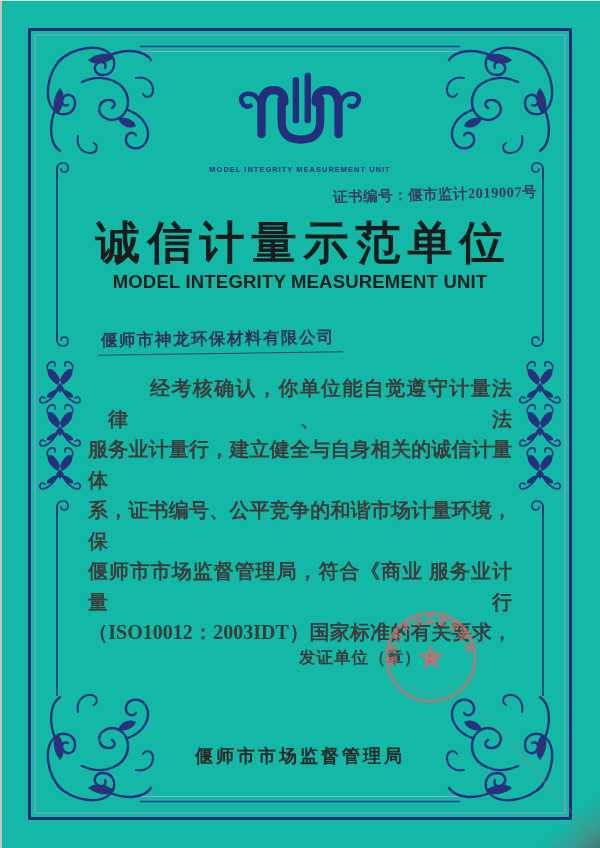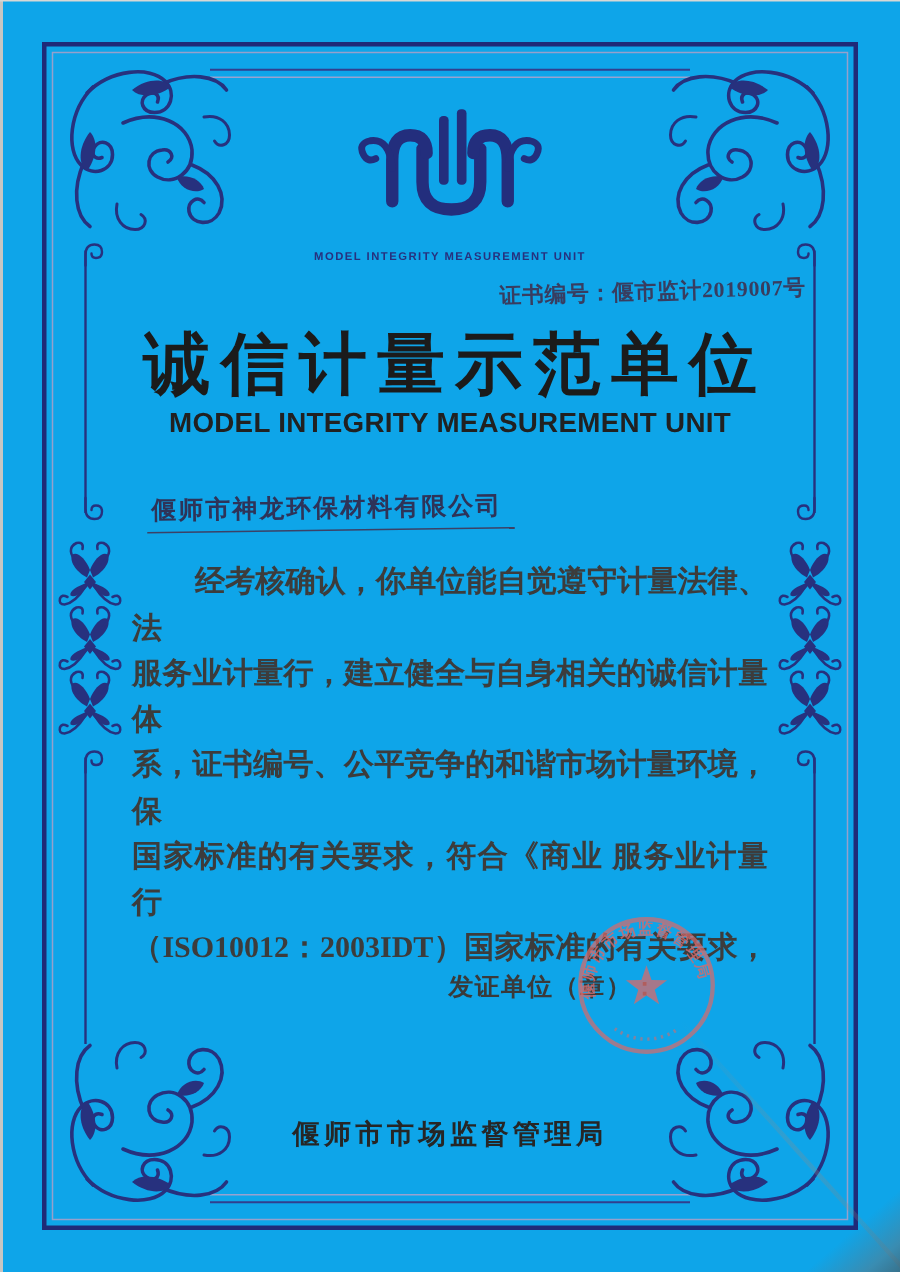--- a/index.html
+++ b/index.html
@@ -1,19 +1,19 @@
 <!DOCTYPE html>
 <html><head>
 <meta charset="utf-8">
 <style>
   * { margin:0; padding:0; box-sizing:border-box; }
   html,body { background:#e8e8e6; }
   .page {
     position:relative; width:600px; height:848px; margin:0 auto;
-    background:#0ea5e9; overflow:hidden;
+    background:#14b8a6; overflow:hidden;
     font-family:"Liberation Serif","DejaVu Serif",serif;
   }
   .scan-edge-left { position:absolute; left:0; top:0; width:2px; height:100%; background:#c6c6c3; }
   .scan-edge-top  { position:absolute; left:0; top:0; width:100%; height:1px; background:#d8d8d5; }
   .crease {
     position:absolute; left:455px; top:680px; width:230px; height:3px;
     background:linear-gradient(90deg, rgba(140,140,140,0), rgba(140,140,140,.30), rgba(120,120,120,.18));
     transform:rotate(48deg); transform-origin:left top;
   }
   .corner-shadow {
@@ -47,21 +47,21 @@
     position:absolute; left:98px; top:328px; min-width:245px; display:inline-block;
     font-size:16.5px; color:#2e3358; font-weight:600;
     border-bottom:1.5px solid #3c4166; padding:0 8px 3px 3px;
     transform:rotate(-.8deg); letter-spacing:1.5px;
   }
   .body-text {
     position:absolute; left:88px; top:373px; width:424px;
     font-size:20px; line-height:30.5px; color:#3c3c3c; font-weight:600;
   }
   .body-text .line { text-align:justify; text-align-last:justify; text-justify:inter-character; }
-  .body-text .line.first { text-indent:42px; }
+  .body-text .line.first { text-indent:42px;margin-left:20px; }
   .body-text .line.last  { text-align-last:left; }
   .issuer-label {
     position:absolute; left:299px; top:647px;
     font-size:16.5px; font-weight:700; color:#3a3a3a; letter-spacing:1px;
   }
   .seal { position:absolute; left:383px; top:609px; opacity:.88; }
   .footer-authority {
     position:absolute; left:0; top:744px; width:600px; text-align:center;
     font-size:18px; font-weight:700; letter-spacing:3px; color:#262626;
   }
@@ -160,21 +160,21 @@
 
   <div class="title-cn">诚信计量示范单位</div>
   <div class="title-en">MODEL INTEGRITY MEASUREMENT UNIT</div>
 
   <div class="company-line">偃师市神龙环保材料有限公司</div>
 
   <div class="body-text">
     <div class="line first">经考核确认，你单位能自觉遵守计量法律、法</div>
     <div class="line">服务业计量行，建立健全与自身相关的诚信计量体</div>
     <div class="line">系，证书编号、公平竞争的和谐市场计量环境，保</div>
-    <div class="line">国家标准的有关要求，符合《商业 服务业计量行</div>
+    <div class="line">偃师市市场监督管理局，符合《商业 服务业计量行</div>
     <div class="line">（ISO10012：2003IDT）国家标准的有关要求，</div>
   </div>
 
   <div class="issuer-label">发证单位（章）：</div>
 
   <svg class="seal" width="96" height="96" viewBox="0 0 100 100">
     <circle cx="50" cy="50" r="46" fill="none" stroke="#d96a6a" stroke-width="3" opacity=".8"></circle>
     <polygon points="50,36 53.5,46.1 64.3,46.4 55.7,52.9 58.8,63.1 50,57 41.2,63.1 44.3,52.9 35.7,46.4 46.5,46.1" fill="#d96a6a" opacity=".85"></polygon>
     <path id="sealArc" d="M15,63 A37,37 0 1 1 85,63" fill="none"></path>
     <text font-size="11" fill="#d96a6a" opacity=".9" letter-spacing="1" font-family="Liberation Serif, serif" font-weight="bold">

